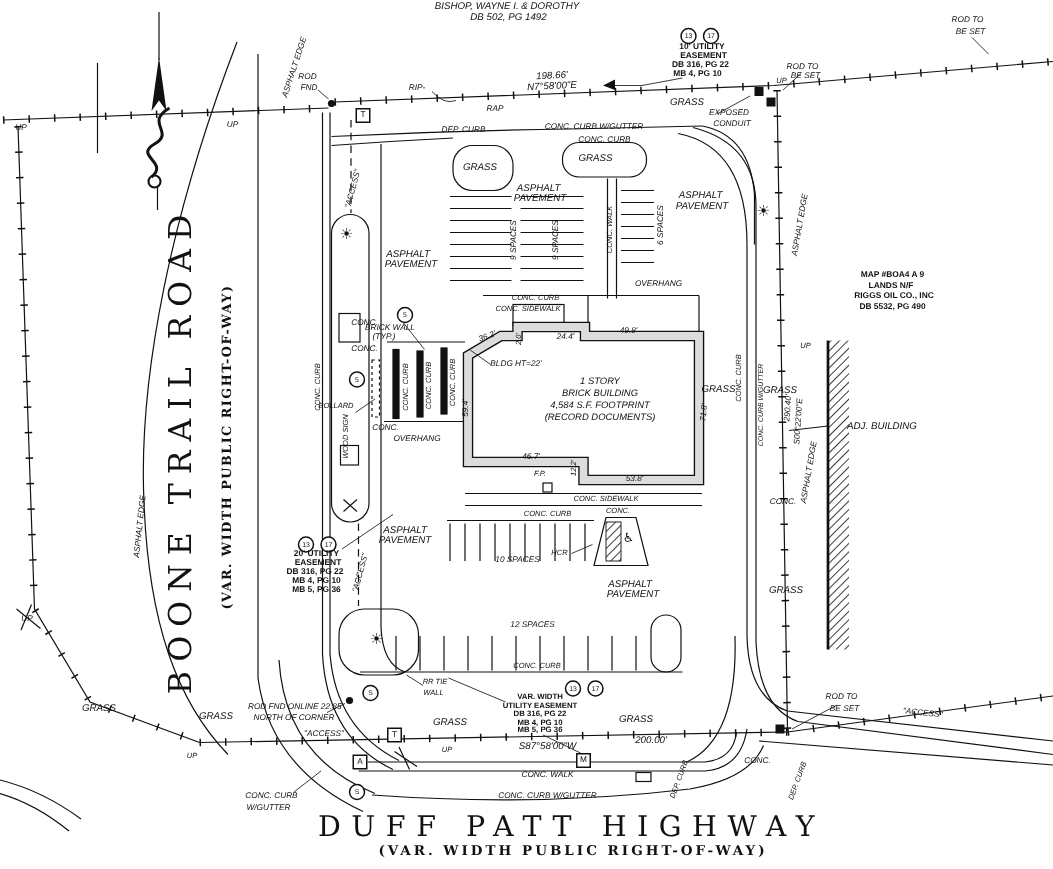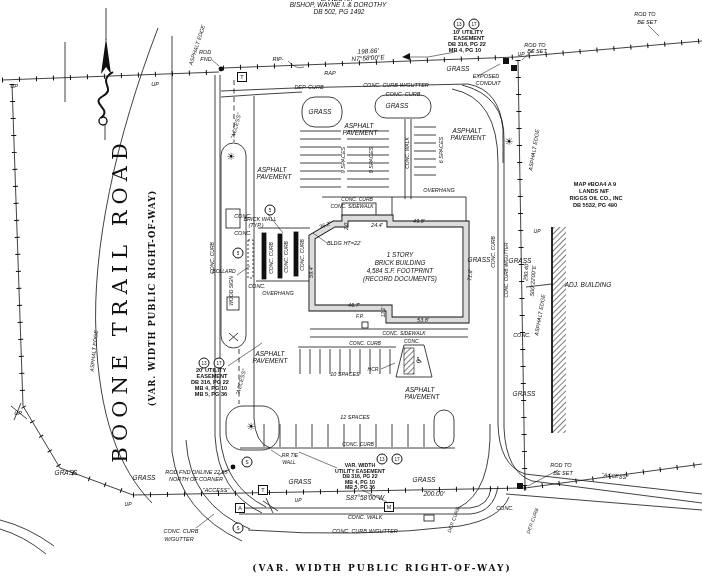--- a/index.html
+++ b/index.html
@@ -149,20 +149,21 @@
         <polygon points="106,38 101,74 106,67 111,74" fill="#111" stroke="none"></polygon>
         <path d="M113,72 C96,82 117,88 103,96 C89,104 113,108 101,118" stroke-width="2"></path>
         <circle cx="103" cy="121" r="4" stroke-width="1.4"></circle>
         <path d="M105,124 V140"></path>
       </g>
     </g>
   </svg>
 
   <div class="road-title" style="left:120px;top:300px;transform:translate(-50%,-50%) rotate(-90deg);font-size:21px;letter-spacing:6px;">BOONE TRAIL ROAD</div>
   <div class="road-title" style="left:152px;top:298px;transform:translate(-50%,-50%) rotate(-90deg);font-size:8.5px;letter-spacing:1px;font-weight:bold;">(VAR. WIDTH PUBLIC RIGHT-OF-WAY)</div>
+  <div class="road-title" style="left:381px;top:551px;transform:translate(-50%,-50%);font-size:19px;letter-spacing:7px;">DUFF PATT HIGHWAY</div>
   <div class="road-title" style="left:382px;top:568px;transform:translate(-50%,-50%);font-size:9px;letter-spacing:2px;font-weight:bold;">(VAR. WIDTH PUBLIC RIGHT-OF-WAY)</div>
 
   <div class="bldg-text" style="left:400px;top:267px;transform:translate(-50%,-50%);">
     <div>1 STORY</div>
     <div>BRICK BUILDING</div>
     <div>4,584 S.F. FOOTPRINT</div>
     <div>(RECORD DOCUMENTS)</div>
   </div>
 
   <div id="labels-layer">

